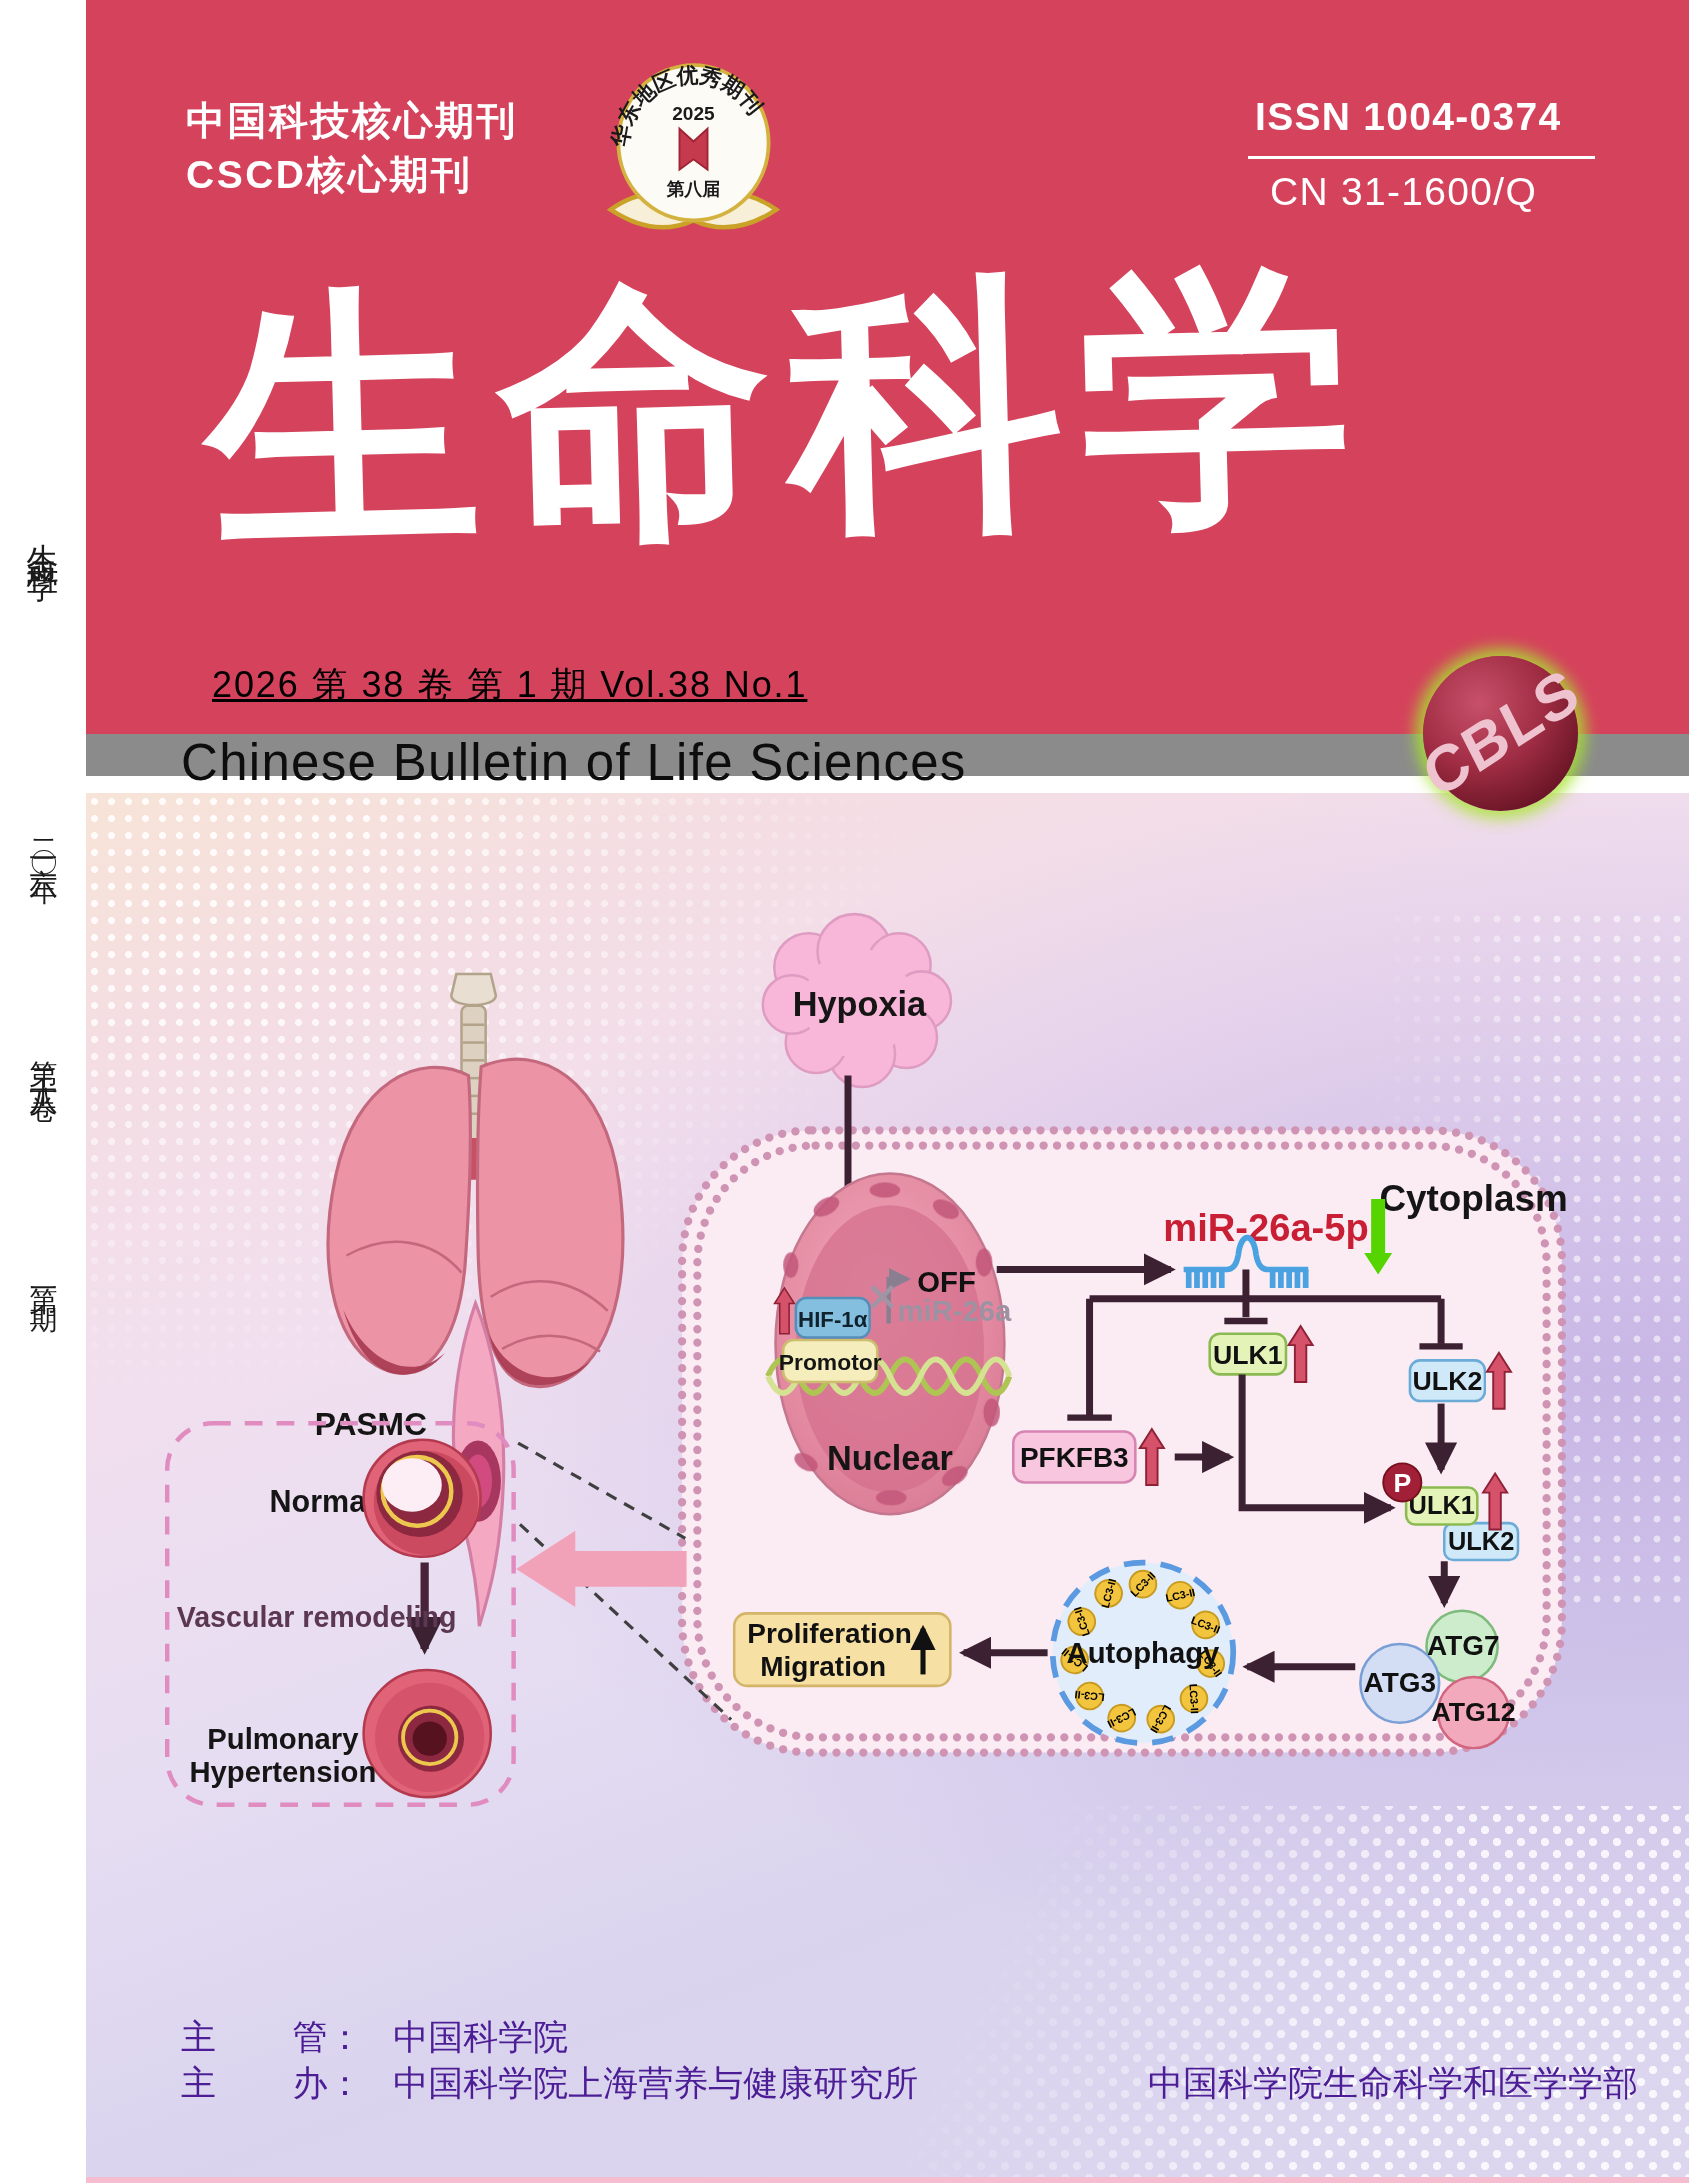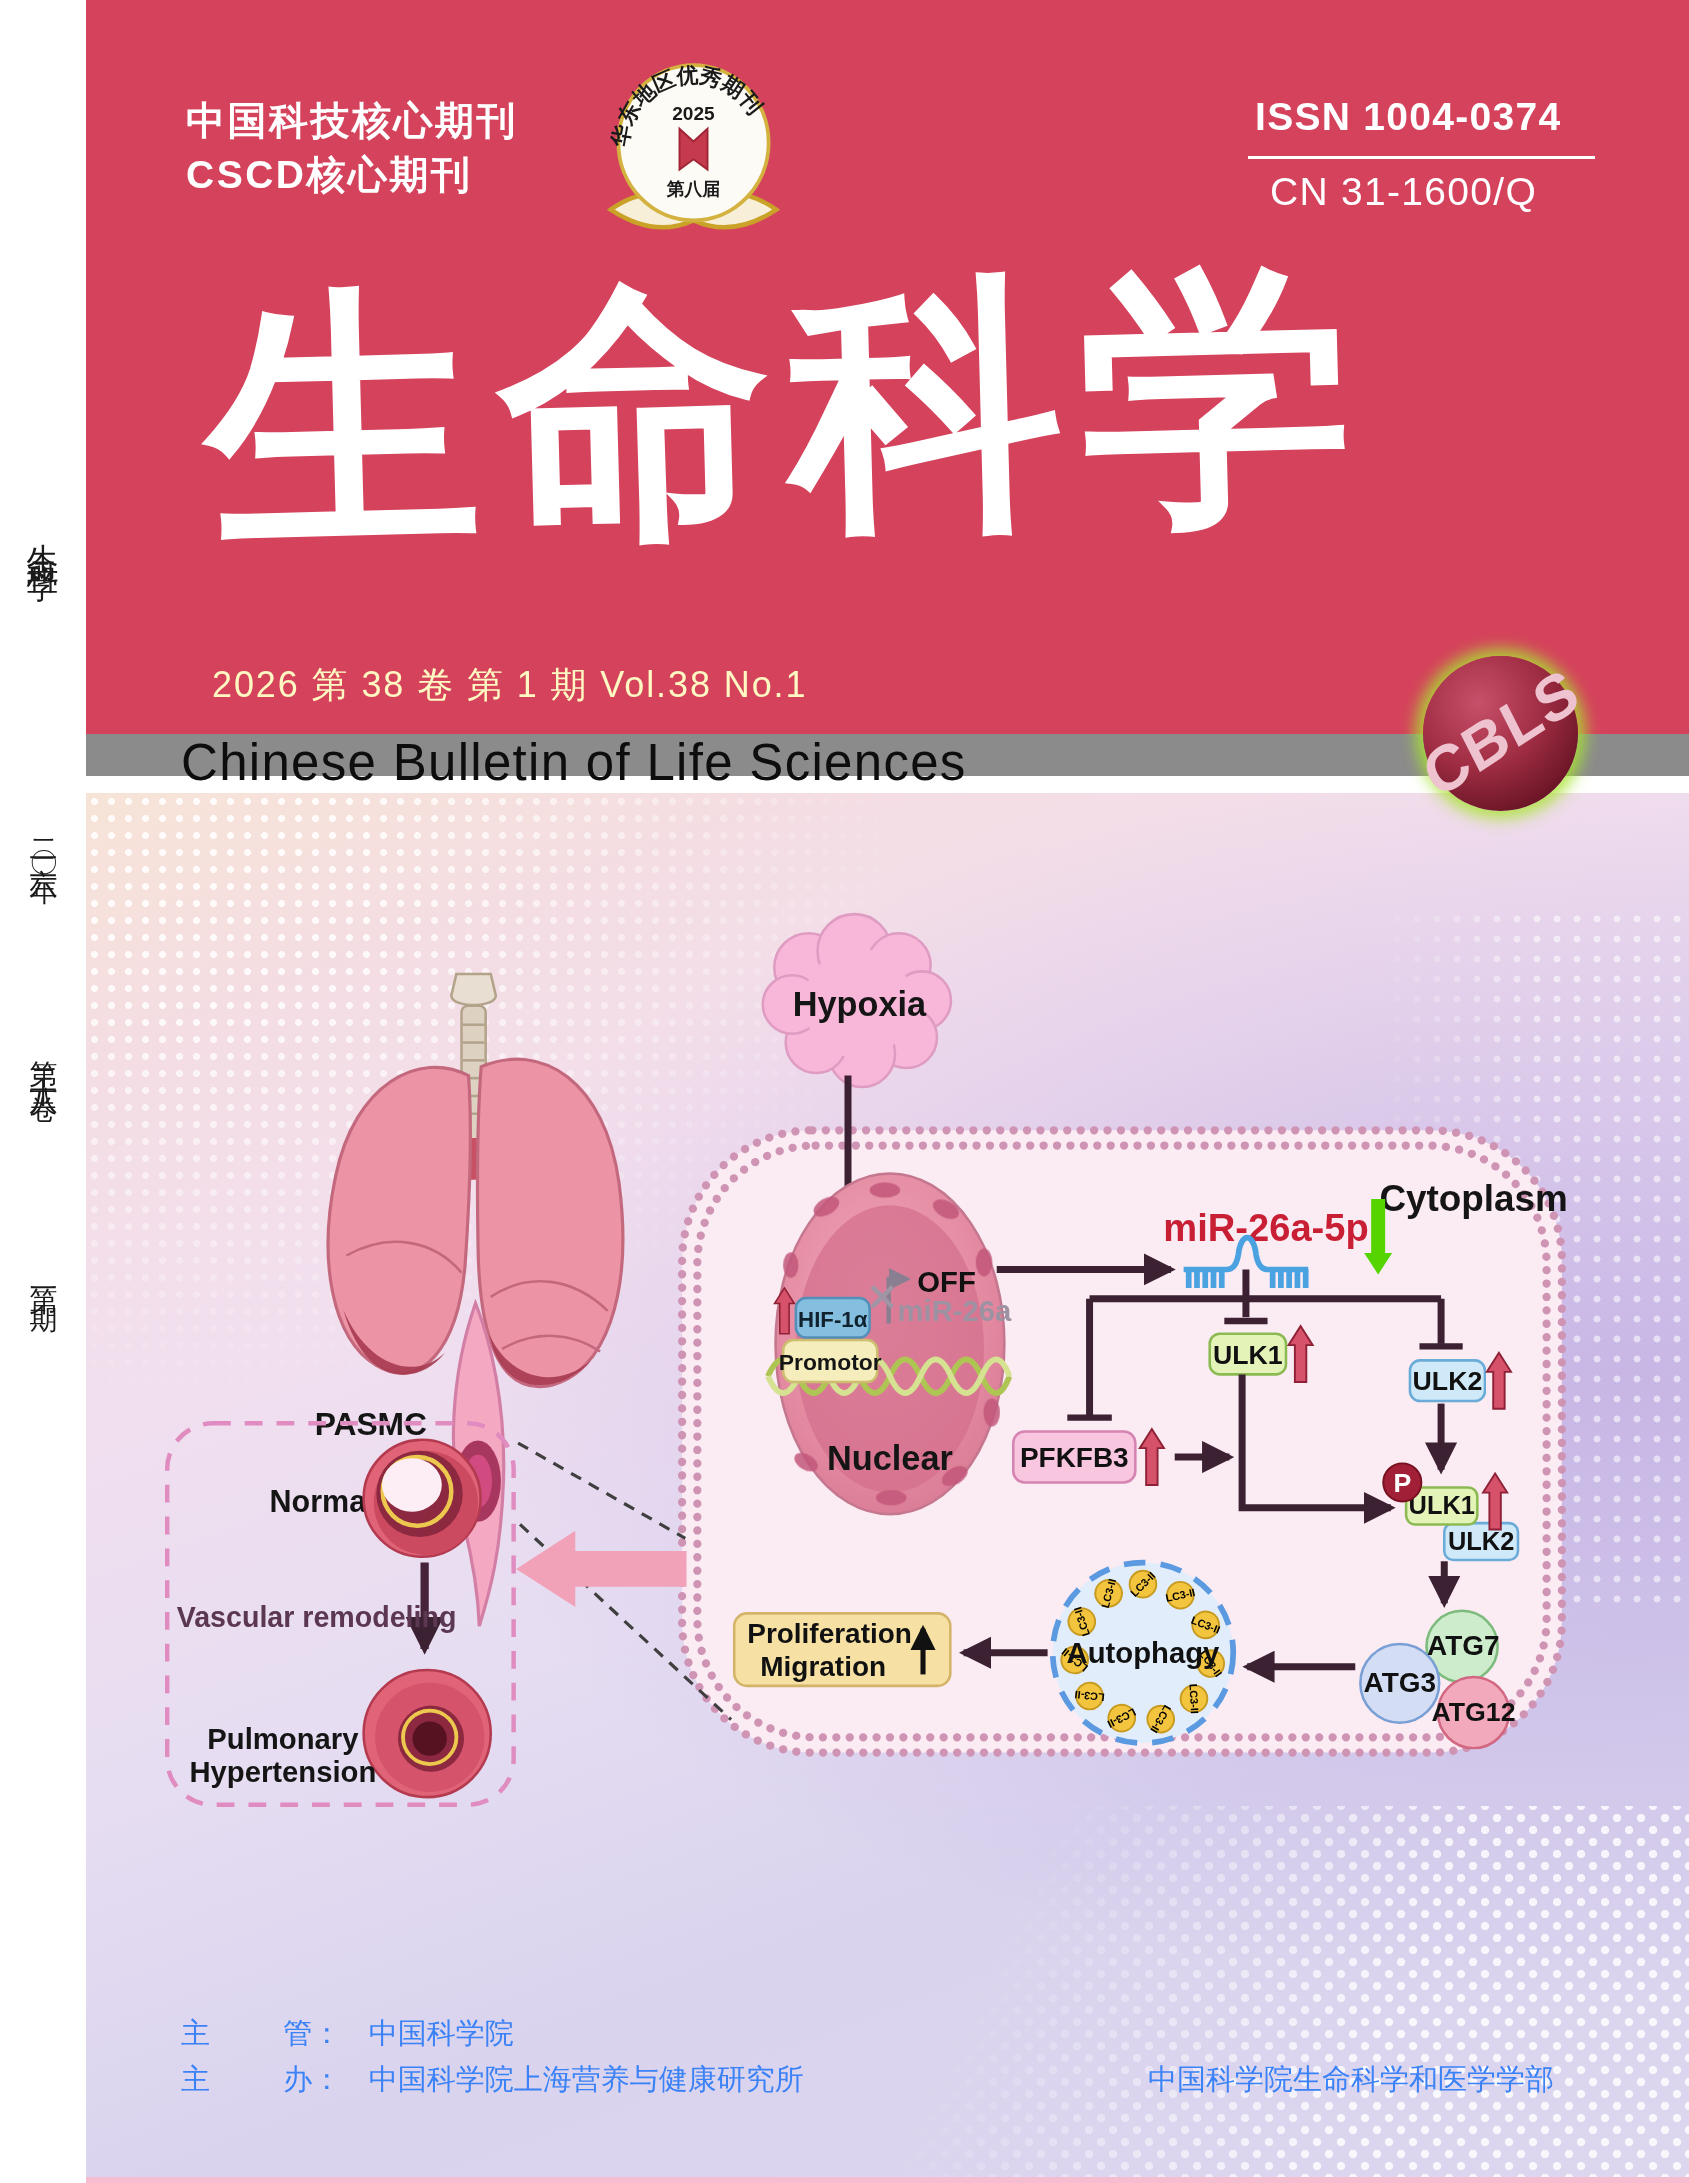--- a/index.html
+++ b/index.html
@@ -12,21 +12,21 @@
          writing-mode:vertical-rl;text-orientation:upright;
          font-family:"Liberation Serif","DejaVu Serif",serif;color:#1a1a1a;
          letter-spacing:9px;white-space:nowrap;}
   
   .red-header{left:86px;top:0;width:1603px;height:734px;background:#d5425c;z-index:5;}
   .hdr-line{position:absolute;color:#fff;font-weight:700;font-size:39px;letter-spacing:2.5px;}
   .issn{position:absolute;color:#fff;font-weight:500;font-size:39px;letter-spacing:1.3px;}
   .issn-rule{position:absolute;background:#fff;height:3.2px;}
   .main-title{position:absolute;color:#ffffff;font-weight:700;font-size:273px;
               letter-spacing:18px;line-height:1;transform:rotate(-1.5deg);white-space:nowrap;}
-  .issue-line{position:absolute;color:#fef9c3;font-weight:500;font-size:36px;letter-spacing:1.9px;}
+  .issue-line{position:absolute;color:#000000;font-weight:500;font-size:36px;letter-spacing:1.9px;text-decoration:underline;}
   
   .banner{left:86px;top:734px;width:1603px;height:42px;background:#8b8b8b;z-index:6;padding-left:24px;}
   .banner-text{position:absolute;left:95px;top:0;height:59px;line-height:57px;
                color:#0d0d0d;font-size:51px;font-weight:500;letter-spacing:1.3px;white-space:nowrap;}
   
   .cbls{left:1423px;top:656px;width:155px;height:155px;border-radius:50%;z-index:12;
         background:radial-gradient(circle at 36% 30%,#c8506a 0%,#9e2c42 45%,#5f1020 85%,#4a0c18 100%);
         box-shadow:0 0 15.3px 7.6px rgba(168,228,48,0.85);}
   .cbls span{position:absolute;left:50%;top:50%;transform:translate(-50%,-52%) rotate(-33deg) skewX(-6deg);
              color:#eec3cf;font-size:62px;font-weight:700;letter-spacing:1.3px;}
@@ -47,21 +47,21 @@
      -webkit-mask-image:linear-gradient(90deg,transparent 0%,#000 55%);
      mask-image:linear-gradient(90deg,transparent 0%,#000 55%);}
   .dots3{left:909px;top:1806px;width:780px;height:373px;
      background-image:
        radial-gradient(circle,rgba(255,255,255,0.8) 3.8px,rgba(255,255,255,0) 4.5px),
        radial-gradient(circle,rgba(255,255,255,0.8) 3.8px,rgba(255,255,255,0) 4.5px);
      background-size:24px 24px,24px 24px;background-position:0 0,12px 12px;
      -webkit-mask-image:linear-gradient(115deg,transparent 15%,#000 60%);
      mask-image:linear-gradient(115deg,transparent 15%,#000 60%);}
   
-  .foot{position:absolute;color:#3b82f6;font-size:29px;font-weight:500;z-index:20;white-space:nowrap;}
+  .foot{position:absolute;color:#4c1d95;font-size:35px;font-weight:500;z-index:20;white-space:nowrap;}
   .strip{left:86px;top:2177px;width:1603px;height:6.4px;background:#f6bdd1;z-index:20;}
   svg.diagram{position:absolute;left:0;top:0;width:1689px;height:2183px;z-index:10;}
   svg text{font-family:"Liberation Sans",sans-serif;}
 </style>
 </head>
 <body>
 
 <div class="page">
 
   <div class="abs body-bg"></div>

